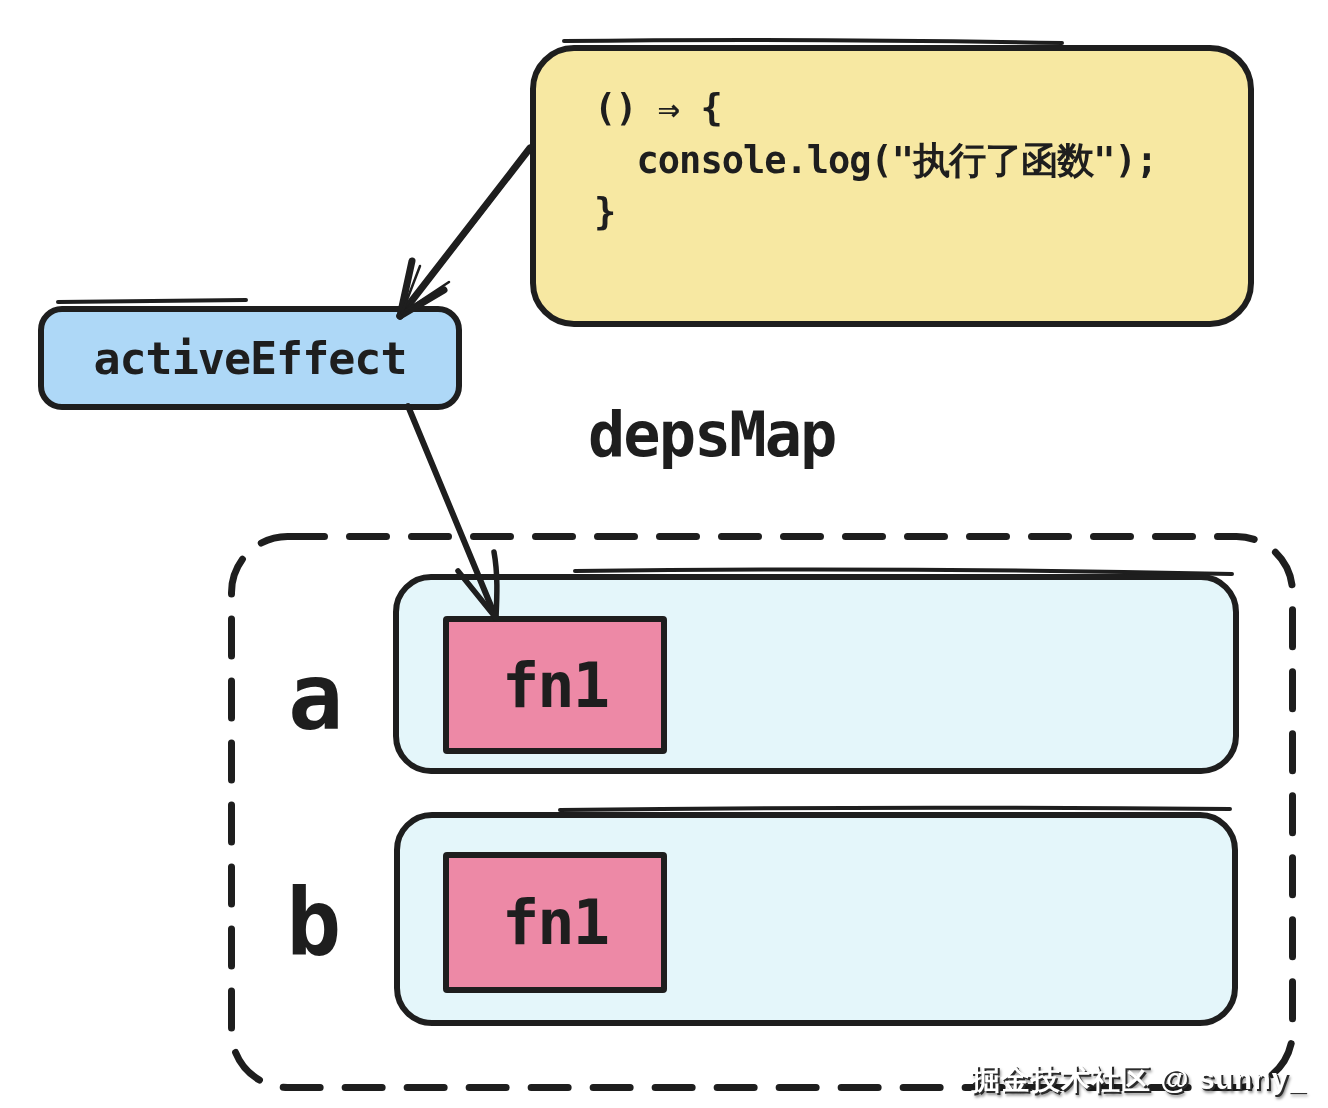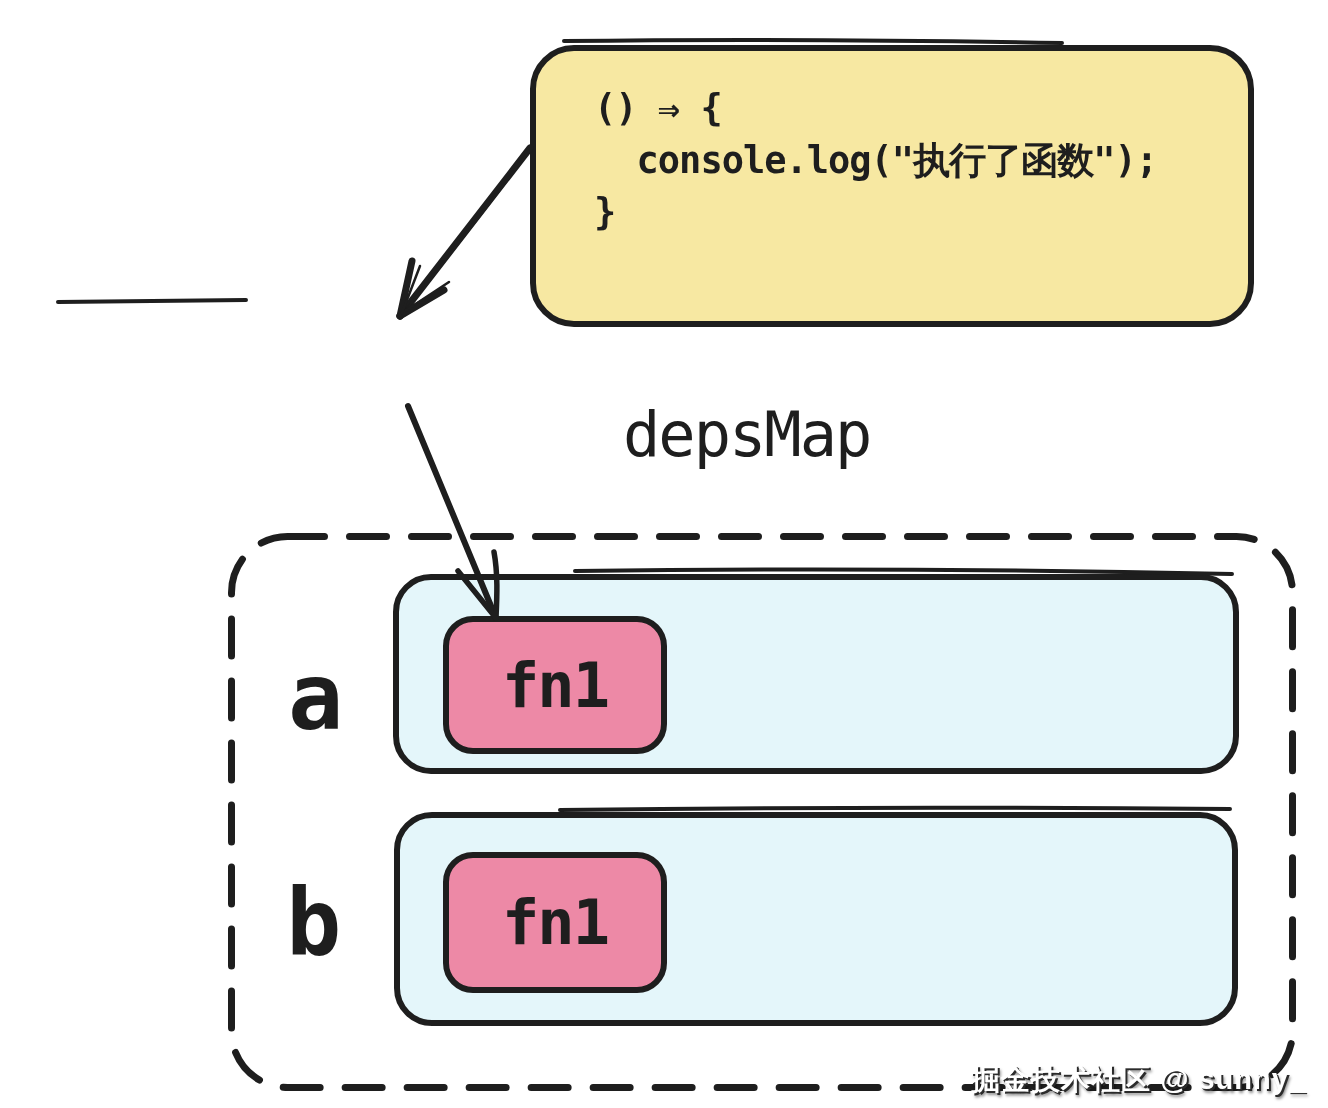--- a/index.html
+++ b/index.html
@@ -26,35 +26,35 @@
   }
   
   .active-effect-box{
     position:absolute;left:38px;top:306px;width:424px;height:104px;
     background:var(--effect-bg);border:6px solid var(--ink);border-radius:24px;
     display:flex;align-items:center;justify-content:center;z-index:1;
   }
   .active-effect-box span{font-weight:bold;font-size:45px;letter-spacing:-1px;}
   
   .deps-map-title{
-    position:absolute;left:588px;top:398px;font-weight:normal;font-size:62px;
-    letter-spacing:-2px;z-index:1;margin-left:35px;
+    position:absolute;left:588px;top:398px;font-weight:bold;font-size:62px;
+    letter-spacing:-2px;z-index:1;
   }
   
   .container-svg{position:absolute;left:0;top:0;z-index:0;}
   
   .dep-row{
     position:absolute;background:var(--row-bg);border:6px solid var(--ink);
     border-radius:38px;z-index:1;
   }
   .row-a{left:393px;top:574px;width:846px;height:200px;}
   .row-b{left:394px;top:812px;width:844px;height:214px;}
   .dep-chip{
     position:absolute;background:var(--dep-bg);border:6px solid var(--ink);
-    border-radius:30px;display:flex;align-items:center;justify-content:center;
+    border-radius:4px;display:flex;align-items:center;justify-content:center;
     font-weight:bold;font-size:62px;letter-spacing:-2px;z-index:2;
   }
   .chip-a{left:443px;top:616px;width:224px;height:138px;}
   .chip-b{left:443px;top:852px;width:224px;height:141px;}
   .row-key{
     position:absolute;font-weight:bold;font-size:92px;line-height:92px;z-index:1;
   }
   .key-a{left:288px;top:652px;}
   .key-b{left:286px;top:878px;}
   
@@ -79,20 +79,23 @@
   <svg class="container-svg" width="1328" height="1108" aria-hidden="true">
     <rect x="231.5" y="536.5" width="1061" height="551" rx="56" stroke-width="7" stroke-dasharray="37 25"></rect>
   </svg>
 
   <div class="code-box">
     <div class="code-line">() ⇒ {</div>
     <div class="code-line">  console.log("执行了函数");</div>
     <div class="code-line">}</div>
   </div>
 
+  <div class="active-effect-box">
+    <span>activeEffect</span>
+  </div>
 
   <div class="deps-map-title">depsMap</div>
 
   <div class="row-key key-a">a</div>
   <div class="dep-row row-a"></div>
   <div class="dep-chip chip-a">fn1</div>
 
   <div class="row-key key-b">b</div>
   <div class="dep-row row-b"></div>
   <div class="dep-chip chip-b">fn1</div>

